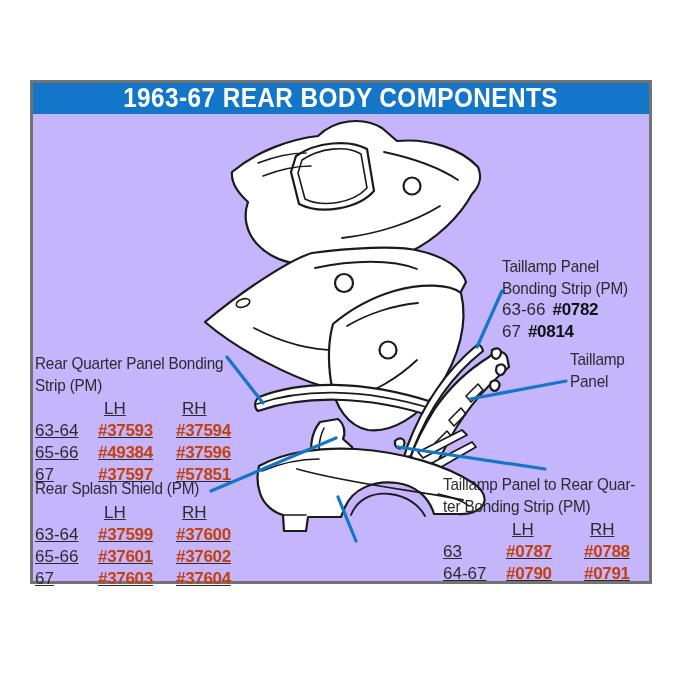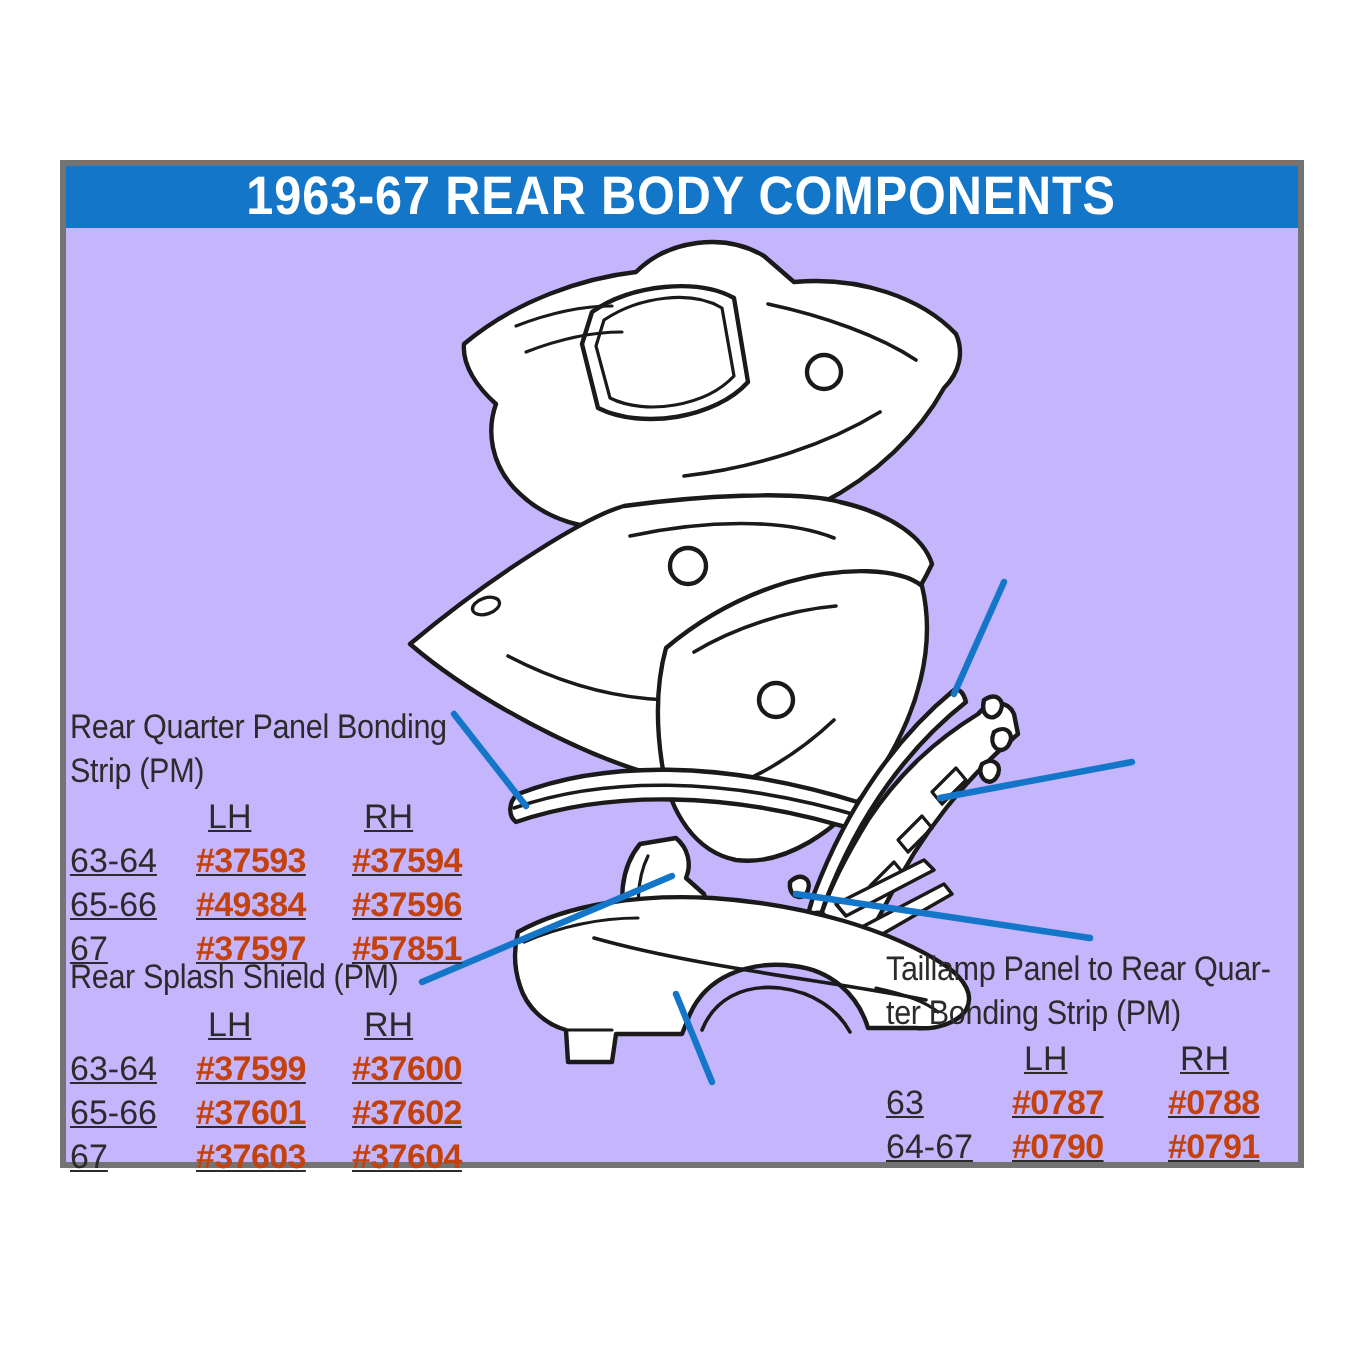--- a/index.html
+++ b/index.html
@@ -170,21 +170,35 @@
       <div class="cell">65-66</div>
       <div class="cell num">#37601</div>
       <div class="cell num">#37602</div>
 
       <div class="cell">67</div>
       <div class="cell num">#37603</div>
       <div class="cell num">#37604</div>
     </div>
   </div>
 
-
+  <div class="tblock" style="left:502px;top:256px;">
+    <div class="lbl">Taillamp Panel</div>
+    <div class="lbl">Bonding Strip (PM)</div>
+    <div class="inlrow">
+      <span>63-66</span><span class="part">#0782</span>
+    </div>
+    <div class="inlrow">
+      <span>67</span><span class="part">#0814</span>
+    </div>
+  </div>
+
+  <div class="tblock" style="left:570px;top:349px;">
+    <div class="lbl">Taillamp</div>
+    <div class="lbl">Panel</div>
+  </div>
 
   <div class="tblock" style="left:443px;top:474px;">
     <div class="lbl">Taillamp Panel to Rear Quar-</div>
     <div class="lbl">ter Bonding Strip (PM)</div>
     <div class="ptable">
       <div class="cell"></div>
       <div class="cell hd">LH</div>
       <div class="cell hd">RH</div>
 
       <div class="cell">63</div>

